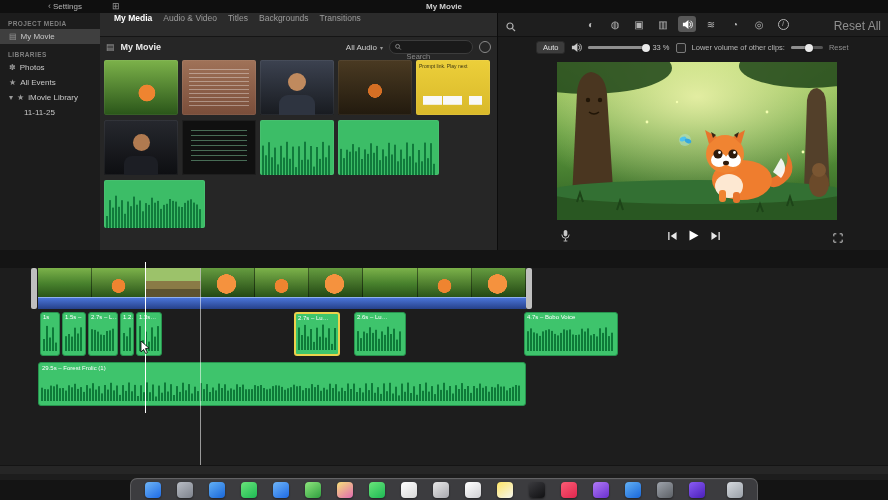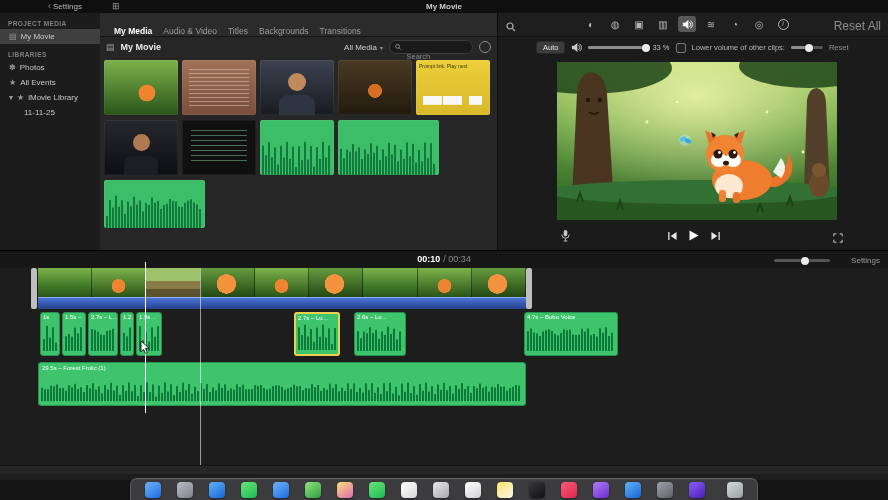--- a/index.html
+++ b/index.html
@@ -20,21 +20,21 @@
 
   
   .sb-header{padding:7px 8px 2px;font-size:6.5px;letter-spacing:.4px;color:#7f7f7f;font-weight:bold;}
   .sb-item{height:15px;display:flex;align-items:center;gap:4px;padding-left:9px;font-size:8px;color:#c8c8c8;cursor:default;}
   .sb-item.selected{background:#3f3f3f;}
   .sb-item.indent{padding-left:24px;}
   .sb-item .ic{font-size:8px;color:#9a9a9a;}
 
   
   .tabbar{position:absolute;left:0;top:0;width:100%;height:23px;background:#2b2b2b;border-bottom:1px solid #151515;}
-  .tab-list{display:flex;align-items:flex-end;gap:11px;height:100%;padding-left:14px;}
+  .tab-list{display:flex;align-items:flex-start;gap:11px;height:100%;padding-left:14px;}
   .tab{font-size:8.5px;color:#9b9b9b;cursor:default;white-space:nowrap;}
   .tab.active{color:#fff;font-weight:bold;}
 
   
   .browser-head{position:absolute;left:0;top:23px;width:100%;height:22px;display:flex;align-items:center;gap:6px;padding:0 6px;box-sizing:border-box;}
   .bh-icon{color:#9a9a9a;font-size:9px;}
   .bh-title{font-size:9px;font-weight:bold;color:#eaeaea;}
   .spacer{flex:1;}
   .clip-filter{display:flex;align-items:center;gap:3px;font-size:8px;color:#cfcfcf;}
   .clip-filter .chev{font-size:6px;color:#999;}
@@ -187,21 +187,21 @@
           <div class="tab">Titles</div>
           <div class="tab">Backgrounds</div>
           <div class="tab">Transitions</div>
         </div>
     </div>
     <div class="browser-head">
       <span class="bh-icon">▤</span>
       <span class="bh-title">My Movie</span>
       <span class="spacer"></span>
       <div class="clip-filter">
-        <span>All Media</span>
+        <span>All Audio</span>
         <span class="chev">▾</span>
       </div>
       <div class="search-box">
         <svg width="8" height="8" viewBox="0 0 10 10">
           <circle cx="4" cy="4" r="3" stroke="#9a9a9a" fill="none" stroke-width="1.2"></circle>
           <path d="M6.3 6.3L9 9" stroke="#9a9a9a" stroke-width="1.2"></path>
         </svg>
         <input placeholder="Search" style="">
       </div>
       <div class="loop-btn"></div>
@@ -457,29 +457,20 @@
         </span>
       </div>
       <span class="fs-btn">
         <svg width="10" height="10" viewBox="0 0 12 12">
             <path d="M1 4V1h3M8 1h3v3M11 8v3H8M4 11H1V8" stroke="currentColor" fill="none" stroke-width="1.2"></path>
           </svg>
       </span>
     </div>
   </div>
 
-  <div class="tl-head">
-    <div class="time-display">
-      <span>00:10</span><span class="dur">/ 00:34</span>
-    </div>
-    <div class="slider zoom-slider">
-      <div class="knob" style="left:55%"></div>
-    </div>
-    <span class="settings">Settings</span>
-  </div>
 
   <div class="timeline">
     <div class="trim left"></div>
     <div class="trim right"></div>
     <div class="filmstrip">
         <div class="frame f-forest"></div>
         <div class="frame f-fox"></div>
         <div class="frame f-path"></div>
         <div class="frame f-fox2"></div>
         <div class="frame f-fox"></div>

